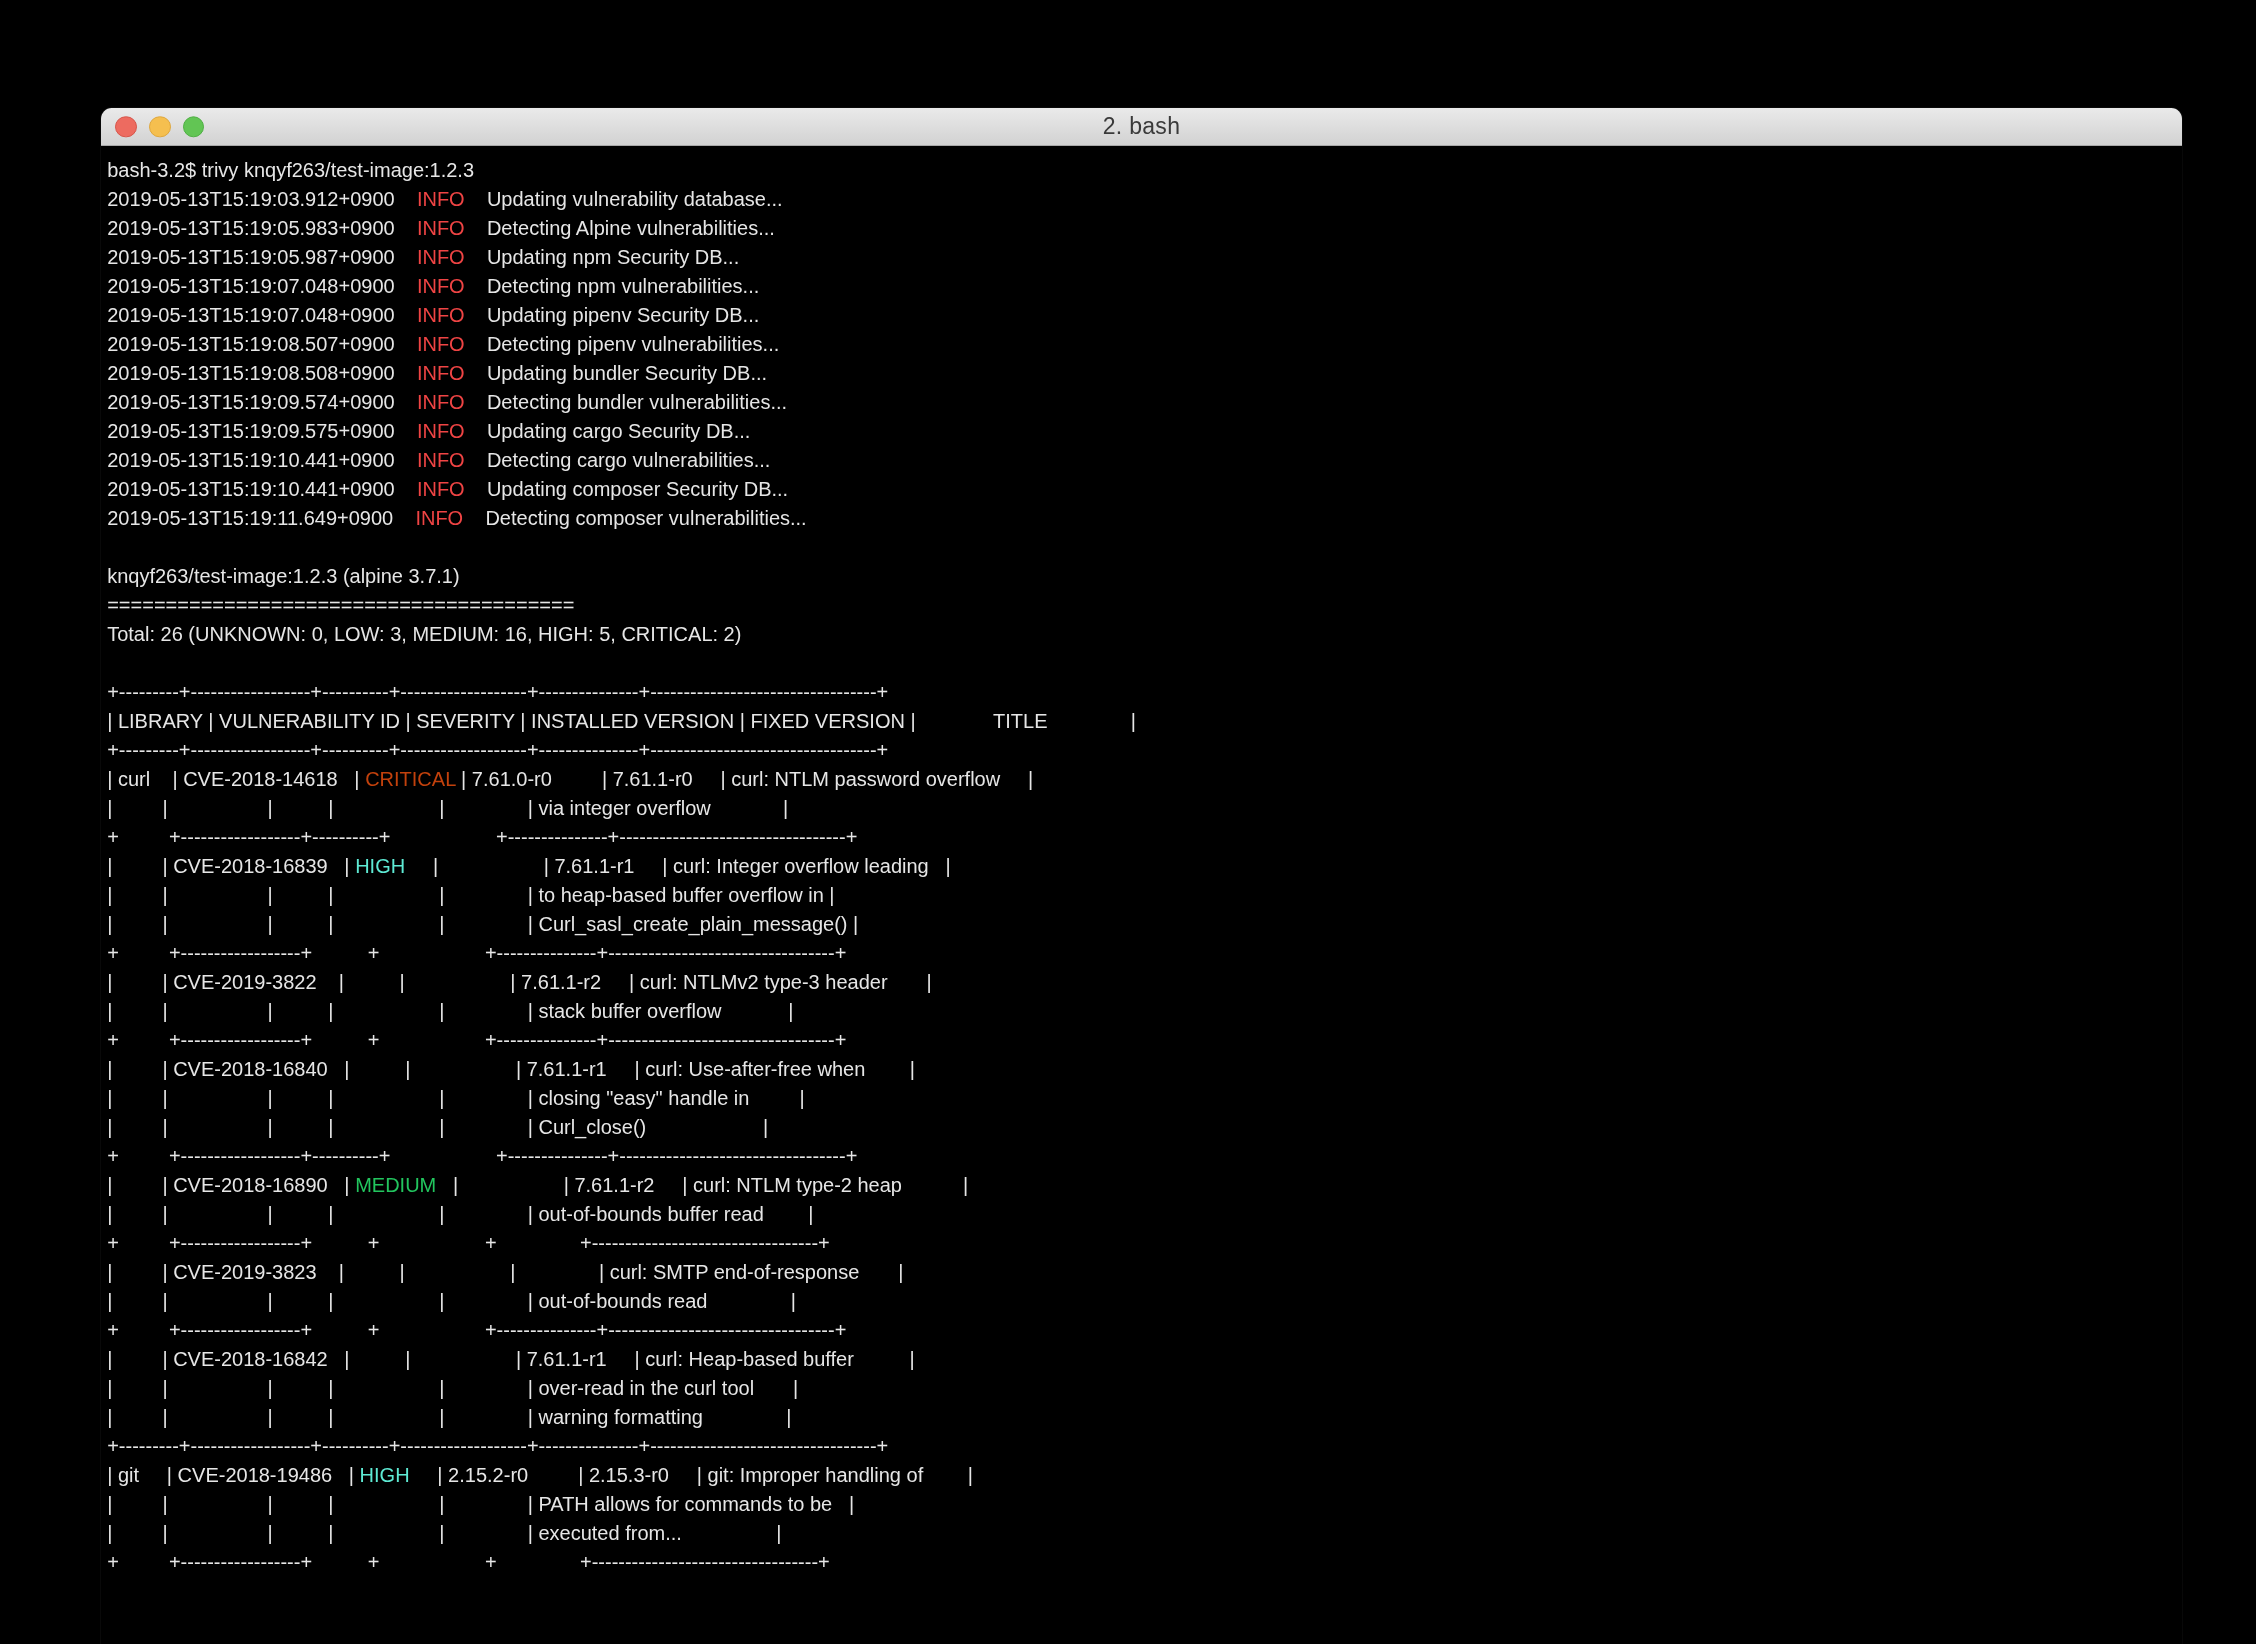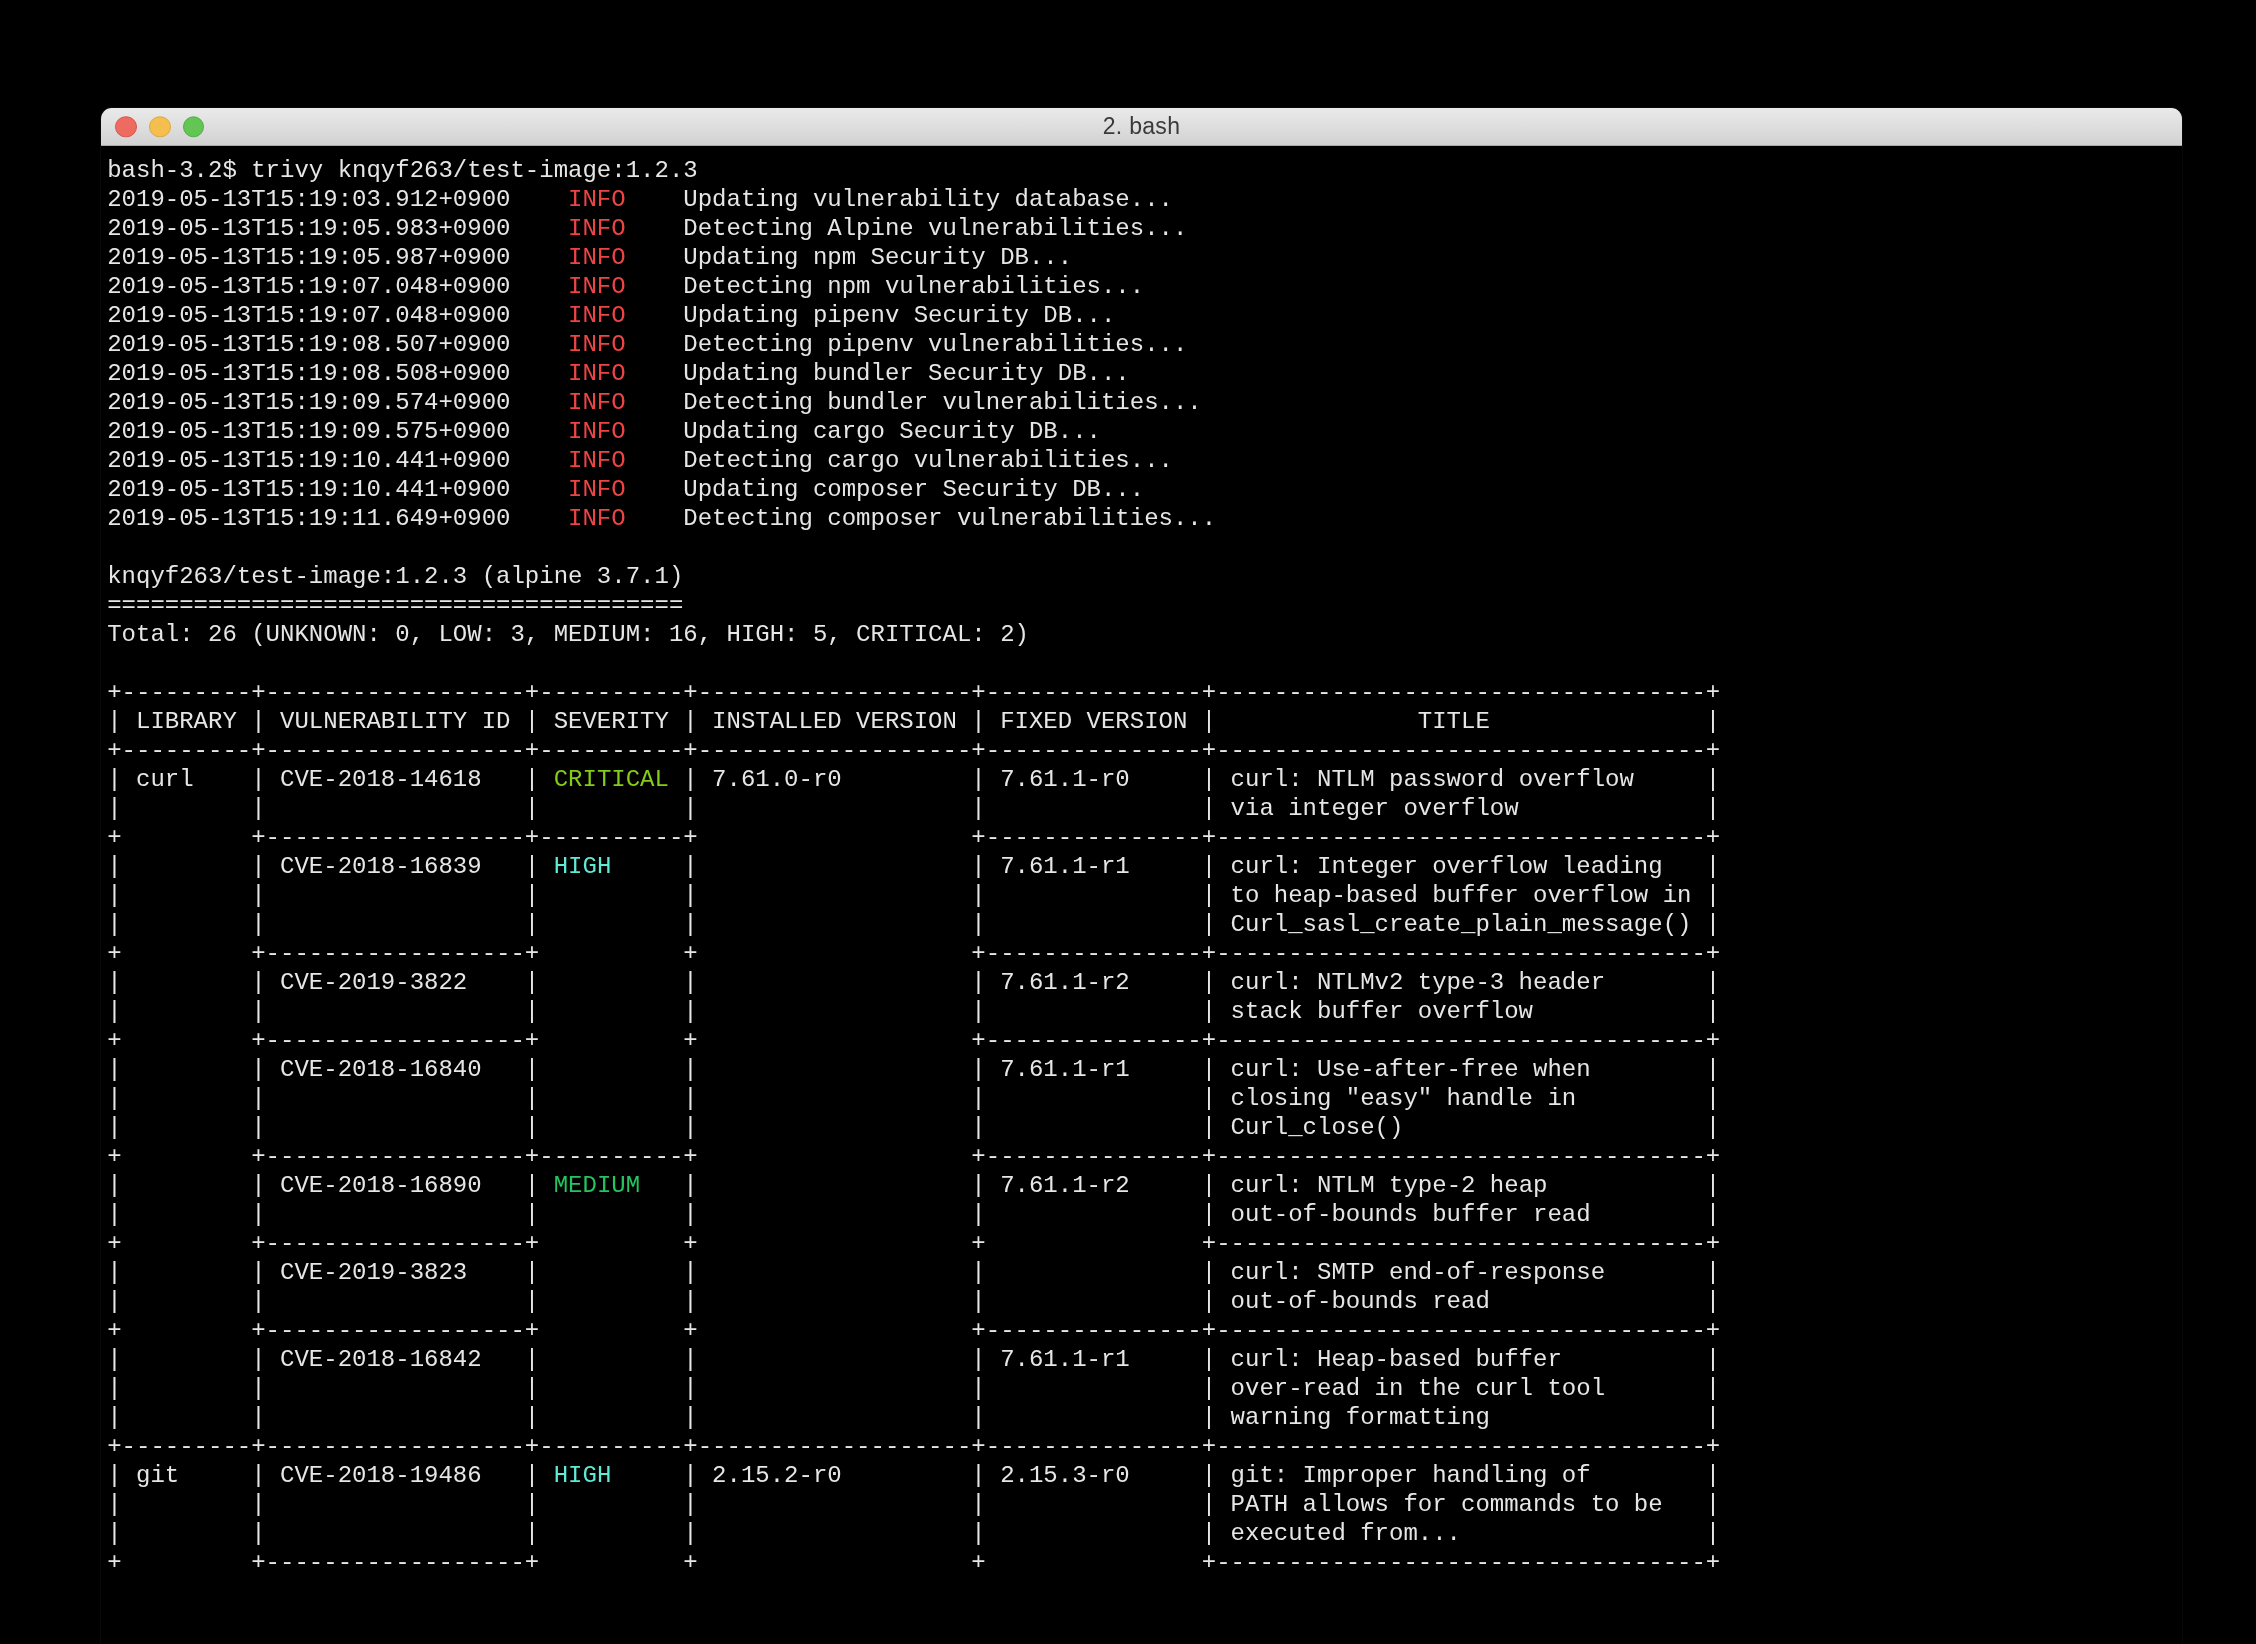--- a/index.html
+++ b/index.html
@@ -58,28 +58,28 @@
   .tl.yellow { background: #f5bf4f; border: 0.9px solid #dfa73c; }
   .tl.green  { background: #62c554; border: 0.9px solid #4eaf43; }
   .title {
     font-size: 23px;
     color: #3a3a3a;
     letter-spacing: 0.3px;
   }
   .screen {
     margin: 0;
     padding: 9.8px 0 0 6.2px;
-    font-family: Liberation Mono, monospace;
-    font-size: 24px;
+    font-family: Liberation Sans, sans-serif;
+    font-size: 20px;
     line-height: 29px;
     color: #e6e6e6;
   }
   .ln { white-space: pre; height: 29px; }
   .c-info     { color: #ef4444; }
-  .c-critical { color: #84cc16; }
+  .c-critical { color: #c2410c; }
   .c-high     { color: #5eead4; }
   .c-medium   { color: #22c55e; }
 </style>
 </head>
 <body>
 
 <div class="desktop">
   <div class="window">
     <div class="titlebar">
       <div class="traffic">

